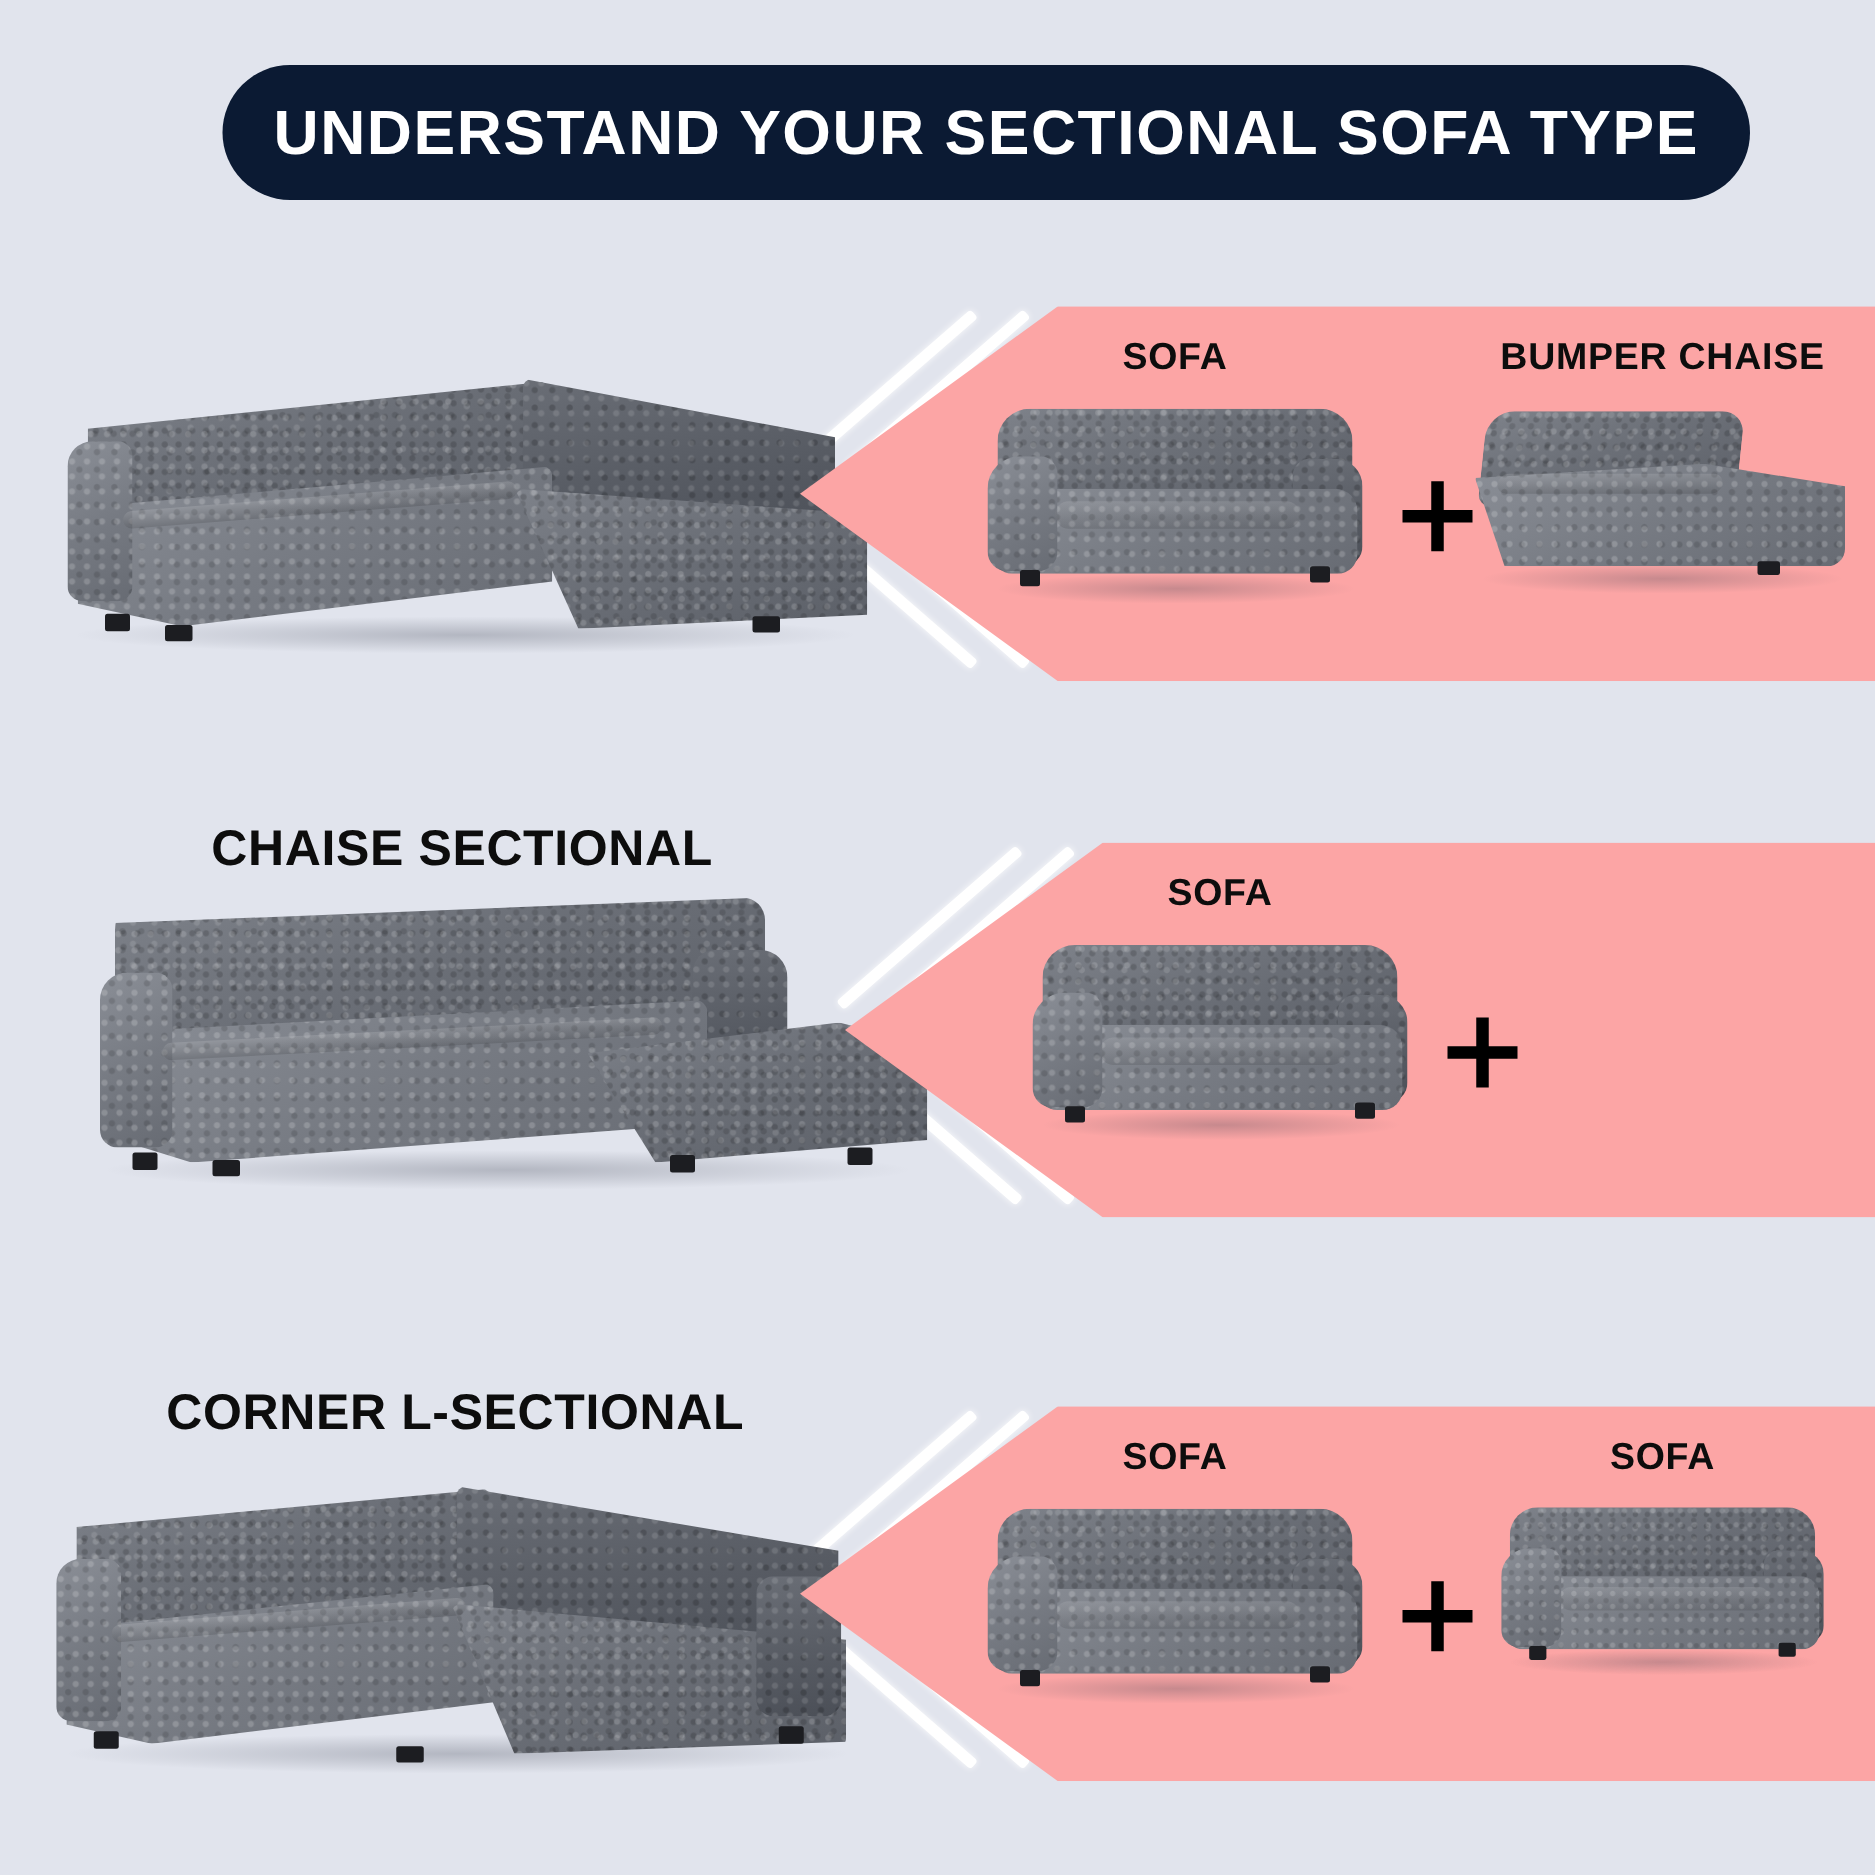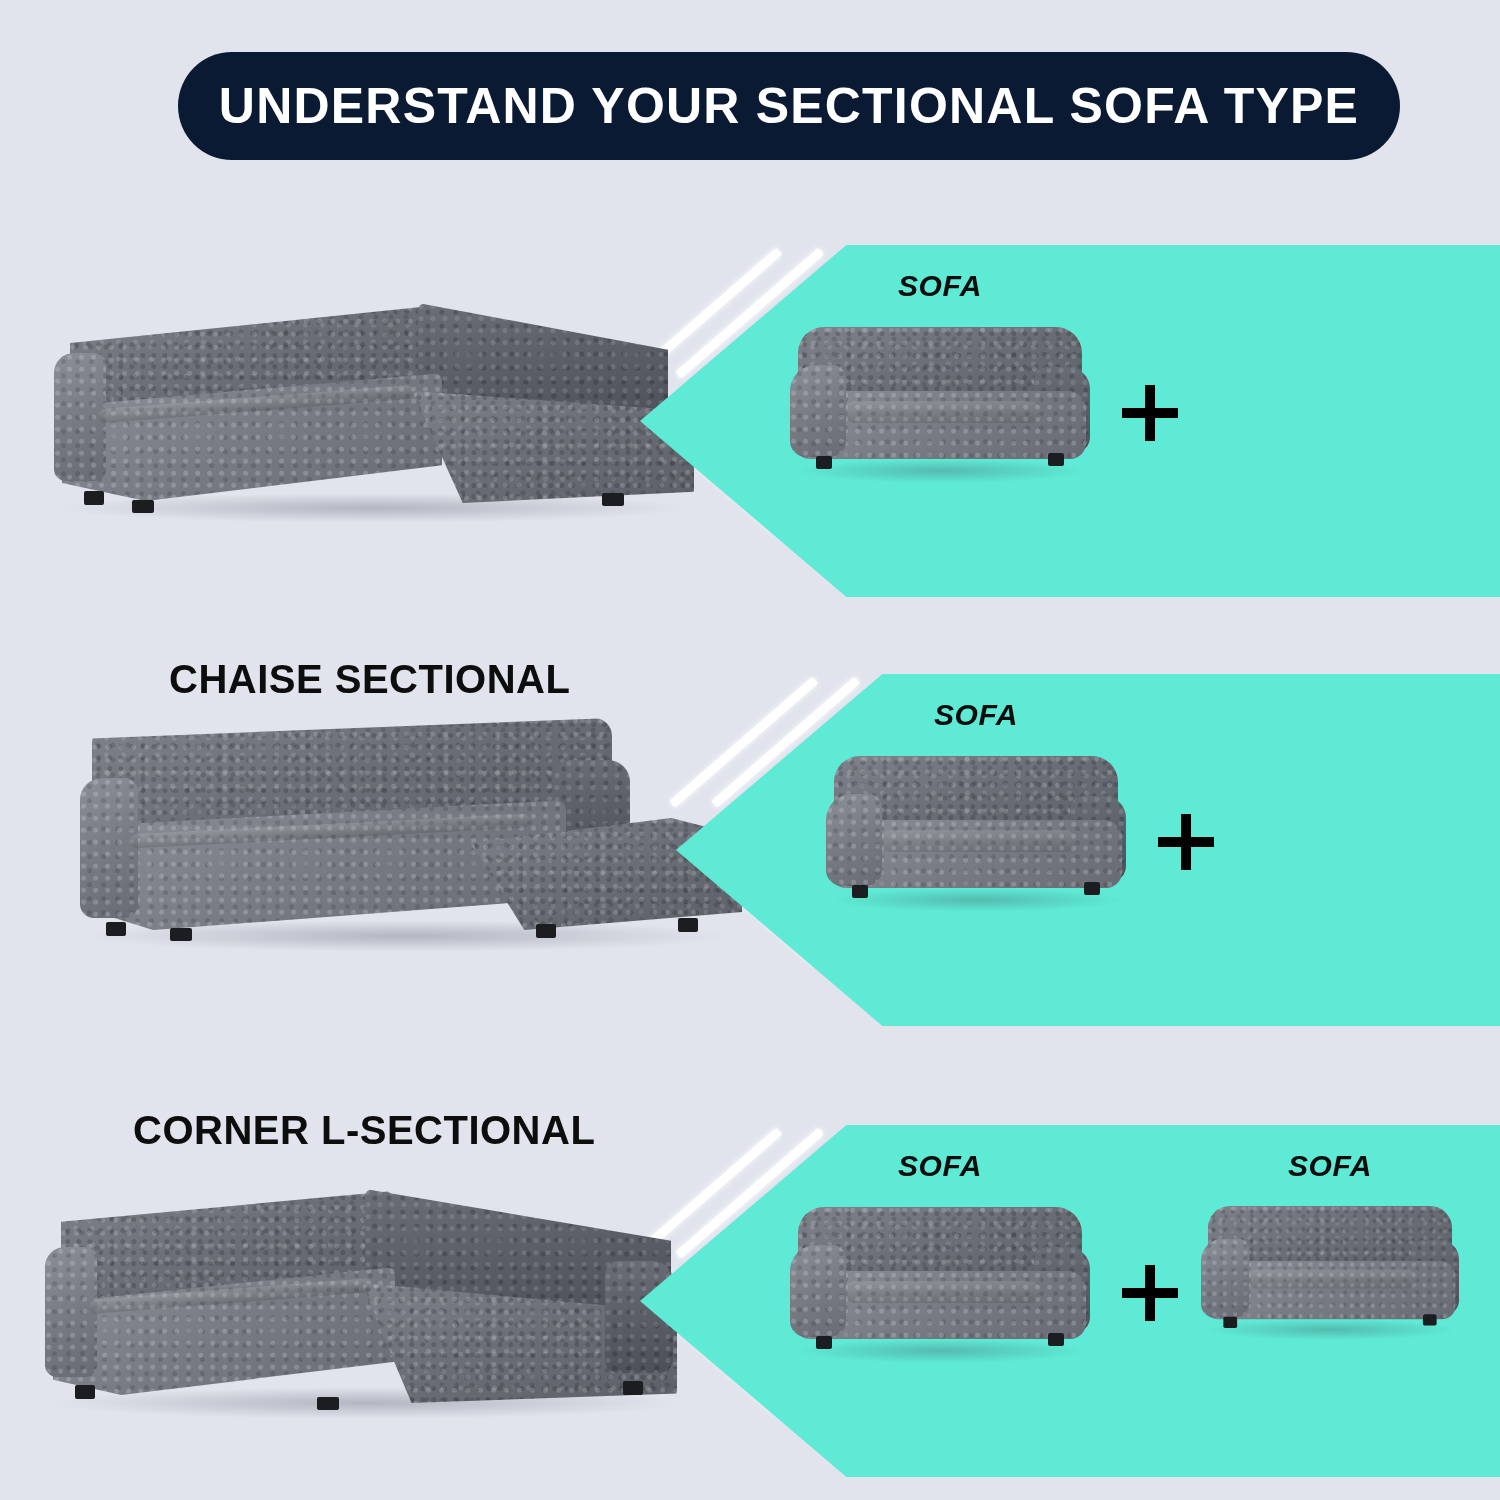--- a/index.html
+++ b/index.html
@@ -45,24 +45,23 @@
   .row-3 .row-title{left:133px;top:50px;text-align:center;}
 
   
   .combo{position:absolute;}
   .row-1 .combo{left:40px;top:95px;width:660px;height:230px;}
   .row-2 .combo{left:30px;top:90px;width:680px;height:250px;}
   .row-3 .combo{left:35px;top:125px;width:660px;height:240px;}
 
   
   .panel{
-    position:absolute;left:640px;width:860px;height:352px;
-    background:#5eead4;
+    position:absolute;left:640px;width:860px;height:300px;
+    background:#fca5a5;
     clip-path:polygon(24% 0%, 100% 0%, 100% 100%, 24% 100%, 0% 50%);
-    font-style:italic;
   }
   .row-1 .panel{top:45px;}
   .row-2 .panel{top:50px;}
   .row-3 .panel{top:65px;}
 
   
   .stripes{position:absolute;left:600px;width:320px;height:320px;pointer-events:none;}
   .row-1 .stripes{top:35px;}
   .row-2 .stripes{top:40px;}
   .row-3 .stripes{top:55px;}
@@ -357,20 +356,32 @@
             <div class="sf fab-l arm-l"></div>
             <div class="cush"></div>
             <div class="sf foot f1"></div>
             <div class="sf foot f2"></div>
           </div>
         </div>
       </div>
 
       <div class="plus"></div>
 
+      <div class="piece piece-b">
+        <div class="piece-label">BUMPER CHAISE</div>
+        <div class="piece-art">
+          <div class="bumper">
+            <div class="sf shadow sh"></div>
+            <div class="sf fab bk"></div>
+            <div class="sf fab-l sb"></div>
+            <div class="lip"></div>
+            <div class="sf foot f1"></div>
+          </div>
+        </div>
+      </div>
 
     </div>
   </div>
 </div>
 
 <div class="row row-2">
 
   <div class="row-title">CHAISE SECTIONAL</div>
 
   <div class="stripes">

